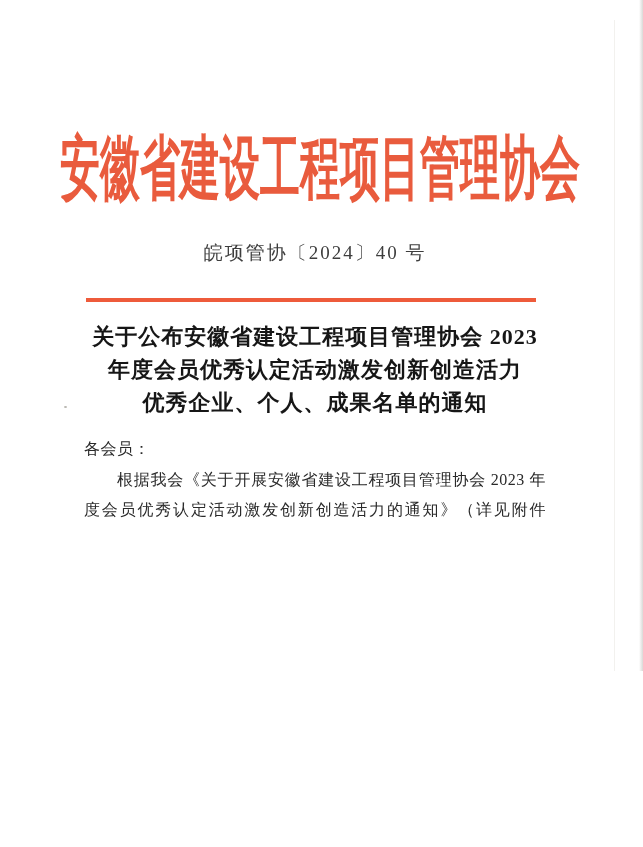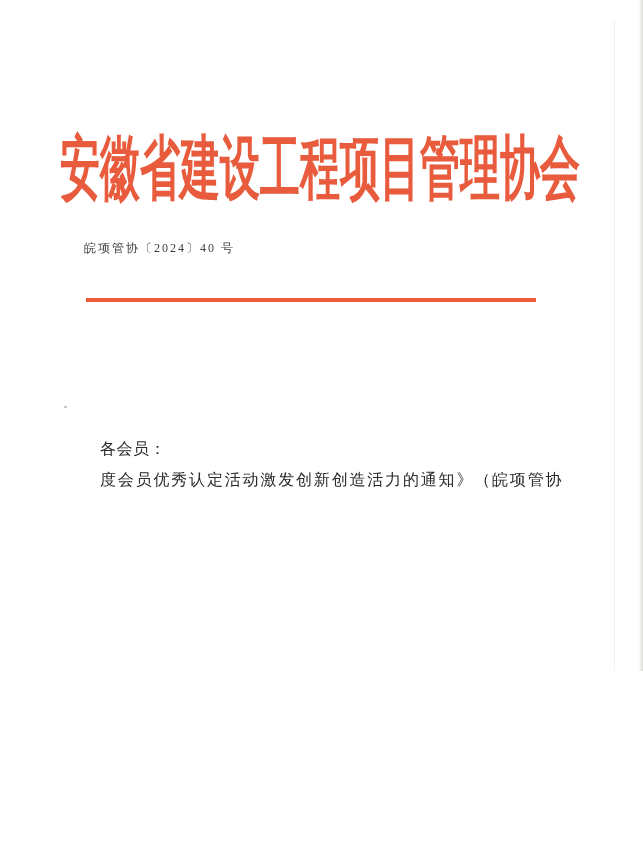--- a/index.html
+++ b/index.html
@@ -50,22 +50,22 @@
     line-height: 40px;
     white-space: nowrap;
     color: #e95b3d;
     transform: scaleY(1.75);
     transform-origin: top center;
     letter-spacing: 0px;
   }
   .doc-number {
     position: absolute;
     top: 240px; left: 0; right: 0;
-    text-align: left;
-    font-size: 12px;
+    text-align: center;
+    font-size: 19px;
     letter-spacing: 2px;
     color: #3d3d3d;
   }
   .red-rule {
     position: absolute;
     top: 298px; left: 2px;
     width: 450px; height: 4px;
     background: #ee5b3b;
   }
   .title {
@@ -80,21 +80,20 @@
   }
   .title .t-line { white-space: nowrap; }
   .body-text {
     position: absolute;
     top: 434px; left: 0;
     width: 462px;
     font-size: 16px;
     line-height: 30.5px;
     color: #2a2a2a;
     letter-spacing: 0.5px;
-    margin-left: 16px;
   }
   .b-line {
     height: 30.5px;
     white-space: nowrap;
     text-align: justify;
     text-align-last: justify;
   }
   .b-line.salutation,
   .b-line.last {
     text-align-last: left;
@@ -107,24 +106,30 @@
 <div class="page">
 
   <div class="content">
 
     <div class="letterhead">安徽省建设工程项目管理协会</div>
 
     <div class="doc-number">皖项管协〔2024〕40 号</div>
 
     <div class="red-rule"></div>
 
+    <div class="title">
+      <div class="t-line">关于公布安徽省建设工程项目管理协会 2023</div>
+      <div class="t-line">年度会员优秀认定活动激发创新创造活力</div>
+      <div class="t-line">优秀企业、个人、成果名单的通知</div>
+    </div>
 
     <div class="body-text">
       <div class="b-line salutation">各会员：</div>
-      <div class="b-line">度会员优秀认定活动激发创新创造活力的通知》（皖项管协</div>
+      <div class="b-line indent">根据我会《关于开展安徽省建设工程项目管理协会 2023 年</div>
+      <div class="b-line">度会员优秀认定活动激发创新创造活力的通知》（详见附件</div>
     </div>
 
   </div>
 
   <div class="scan-fold-line"></div>
   <div class="scan-edge"></div>
   <div class="scan-speck"></div>
 
 </div>
 

